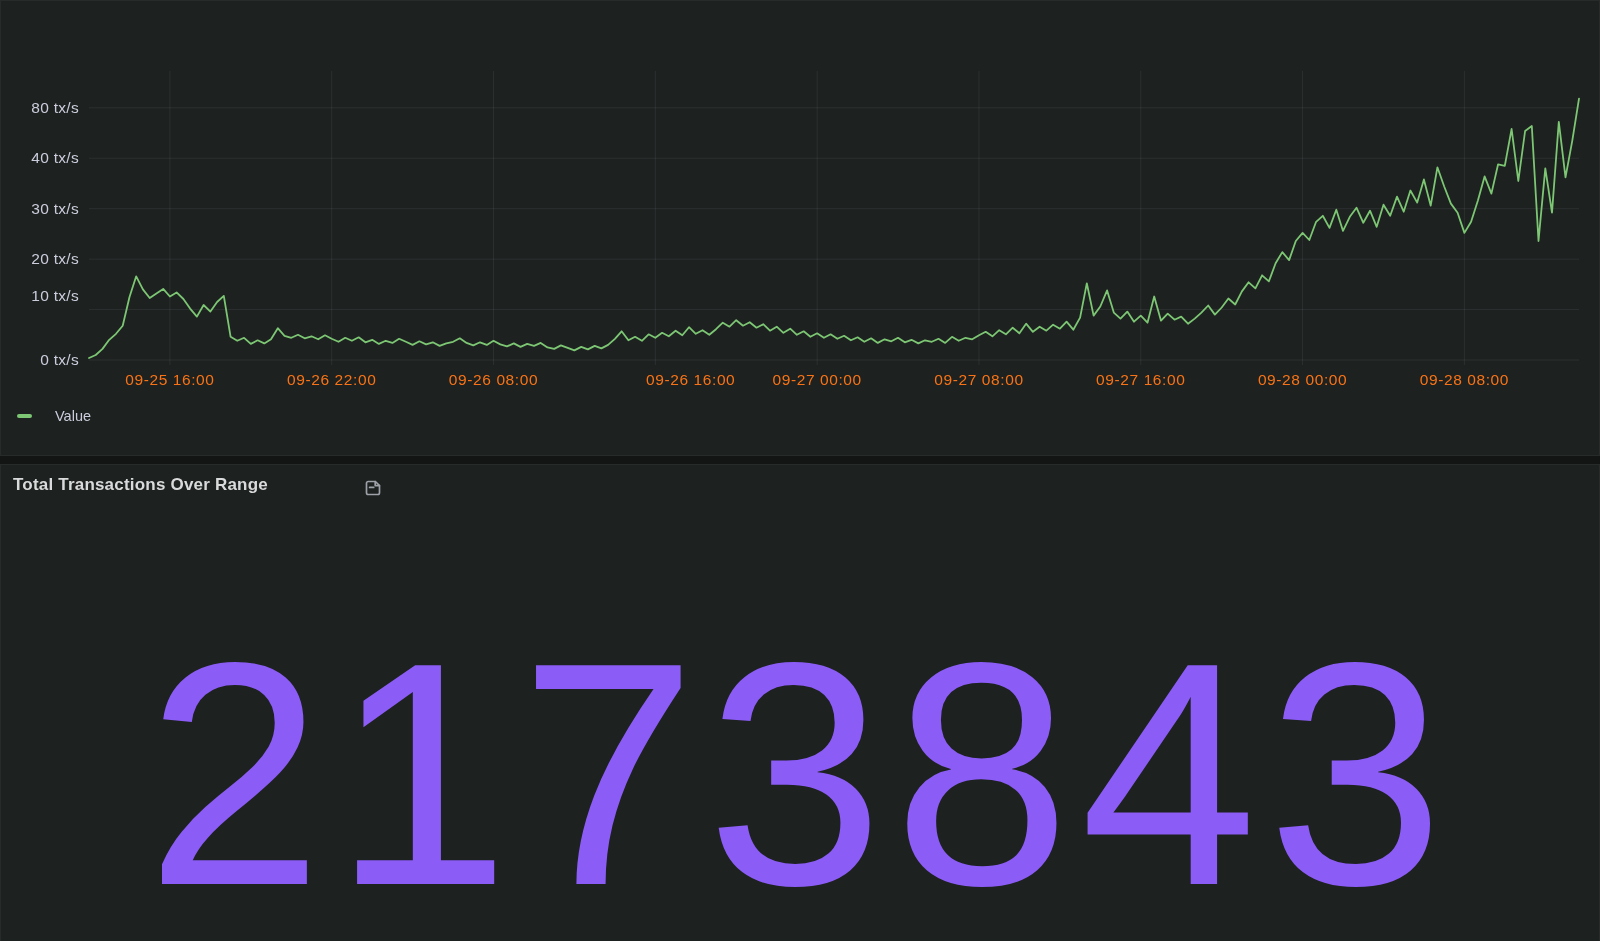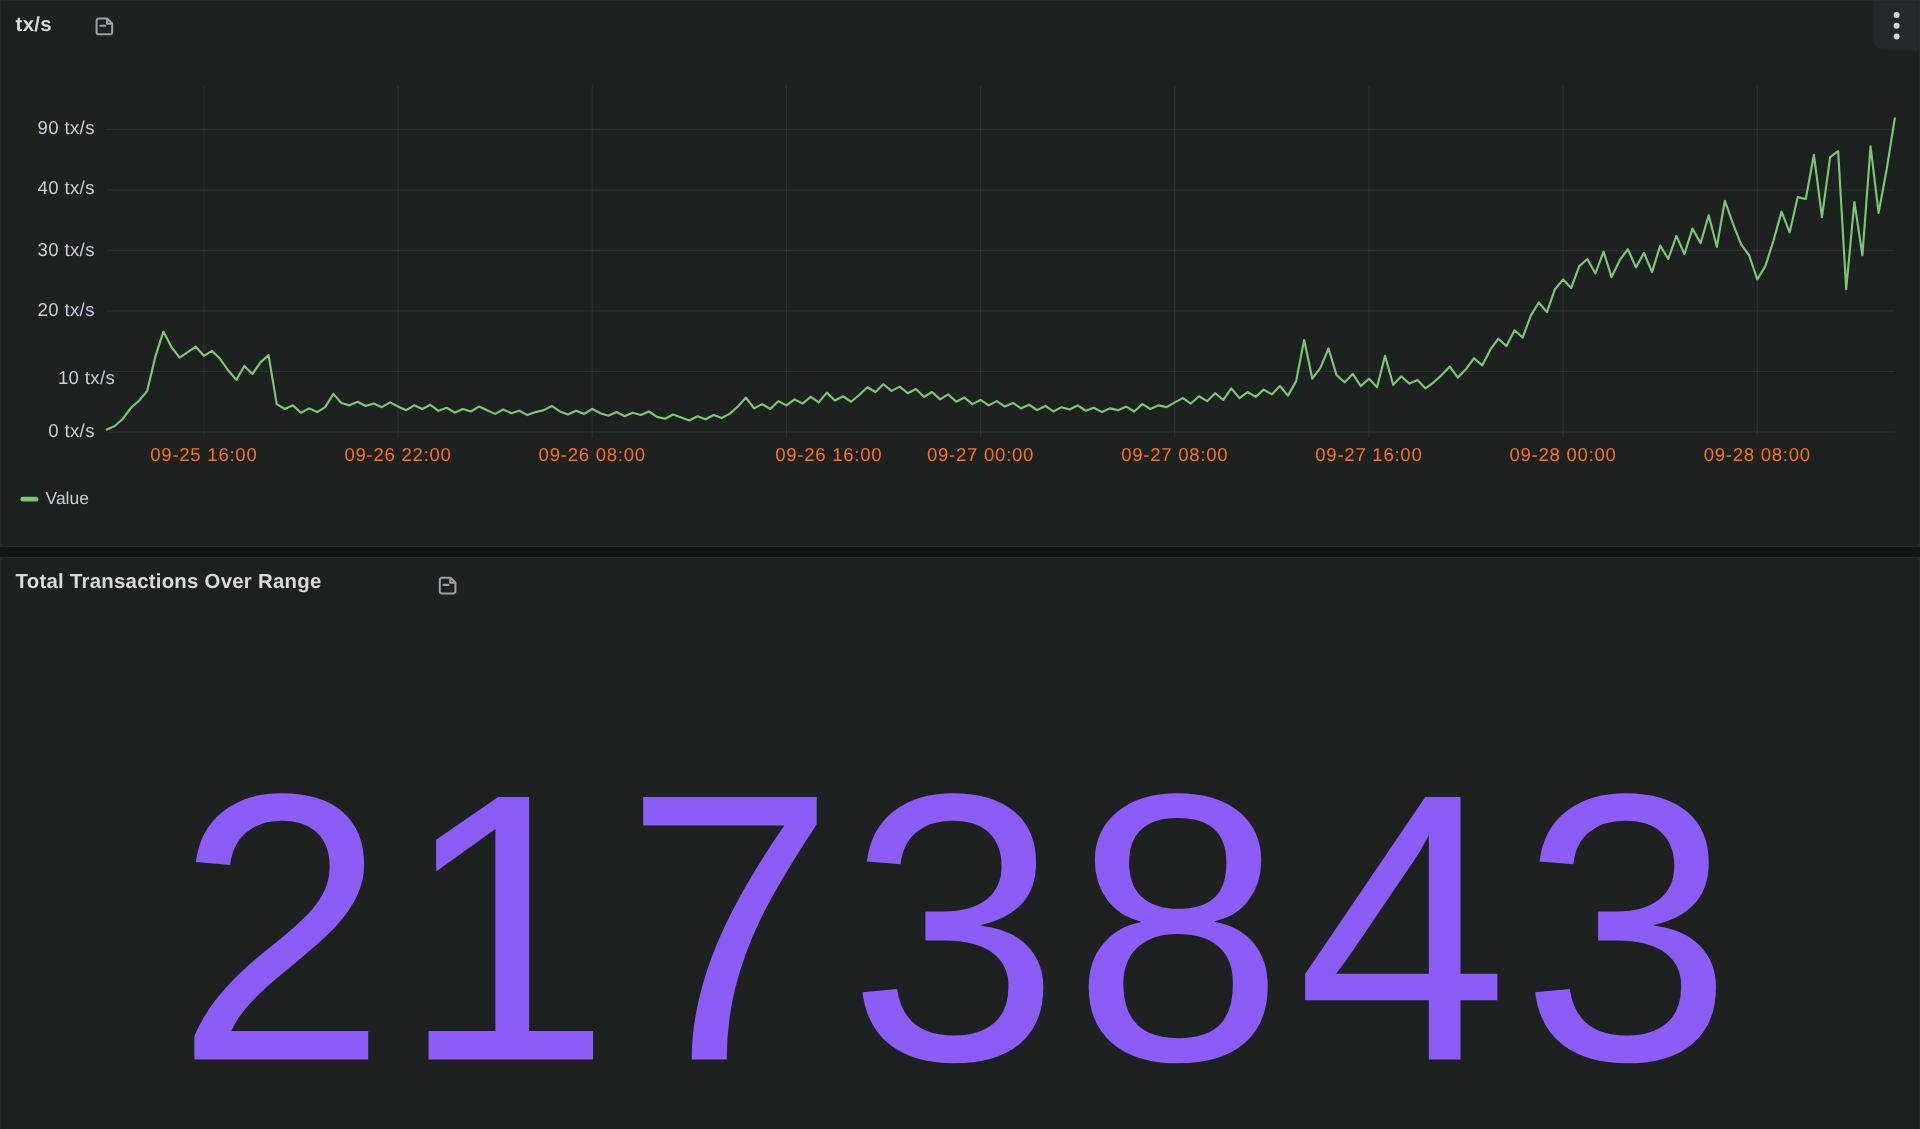--- a/index.html
+++ b/index.html
@@ -13,21 +13,21 @@
   .desc-icon svg{display:block;}
   #ts-desc-icon{left:76px;}
   #stat-desc-icon{left:362px;top:13px;}
   .kebab{position:absolute;top:0;right:0;width:38px;height:41px;background:#25282b;
     border-radius:0 0 0 10px;cursor:pointer;display:flex;flex-direction:column;align-items:center;justify-content:center;gap:4px;}
   .kebab .dot{width:5px;height:5px;border-radius:50%;background:#d2d4d8;}
   #chart-svg{position:absolute;top:0;left:0;}
   .ylab{position:absolute;width:78px;text-align:right;font-size:15.5px;color:#ccccdc;letter-spacing:.3px;}
   .xlab{position:absolute;width:160px;margin-left:-80px;text-align:center;font-size:15.5px;color:#f97316;letter-spacing:.6px;top:370px;}
   .legend{position:absolute;left:16px;top:407px;display:flex;align-items:center;}
-  .legend-item{display:flex;align-items:center;gap:6px;cursor:pointer;}
+  .legend-item{display:flex;align-items:center;gap:23px;cursor:pointer;}
   .legend-dash{width:15px;height:4px;border-radius:2px;background:#7CC674;}
   .legend-label{font-size:14.5px;color:#ccccdc;}
   .big-value{position:absolute;left:0;right:0;top:60px;bottom:10px;display:flex;align-items:center;justify-content:center;
     font-size:318px;font-weight:500;letter-spacing:10px;color:#73BF69;line-height:1;}
 </style>
 </head>
 <body>
 
 <div class="panel" id="panel-ts">
   <svg id="chart-svg" width="1600" height="456">
@@ -43,52 +43,37 @@
       <line x1="654.3348416289592" y1="70" x2="654.3348416289592" y2="364" stroke="rgba(204,204,220,0.09)" stroke-width="1"></line>
       <line x1="816.1447963800905" y1="70" x2="816.1447963800905" y2="364" stroke="rgba(204,204,220,0.09)" stroke-width="1"></line>
       <line x1="977.9547511312217" y1="70" x2="977.9547511312217" y2="364" stroke="rgba(204,204,220,0.09)" stroke-width="1"></line>
       <line x1="1139.764705882353" y1="70" x2="1139.764705882353" y2="364" stroke="rgba(204,204,220,0.09)" stroke-width="1"></line>
       <line x1="1301.5746606334842" y1="70" x2="1301.5746606334842" y2="364" stroke="rgba(204,204,220,0.09)" stroke-width="1"></line>
       <line x1="1463.3846153846152" y1="70" x2="1463.3846153846152" y2="364" stroke="rgba(204,204,220,0.09)" stroke-width="1"></line>
       <path d="M88.0 357.0L94.7 354.0L101.5 347.9L108.2 338.8L115.0 332.8L121.7 324.7L128.5 296.0L135.2 275.3L141.9 288.4L148.7 297.0L155.4 292.4L162.2 287.9L168.9 295.5L175.6 291.4L182.4 298.0L189.1 307.6L195.9 315.6L202.6 304.0L209.4 310.6L216.1 301.0L222.8 294.9L229.6 335.8L236.3 339.8L243.1 336.8L249.8 342.9L256.6 339.3L263.3 342.4L270.0 338.3L276.8 327.2L283.5 334.8L290.3 336.8L297.0 333.8L303.7 337.3L310.5 335.3L317.2 338.3L324.0 334.3L330.7 337.8L337.5 340.8L344.2 336.8L350.9 339.8L357.7 336.3L364.4 341.3L371.2 338.8L377.9 342.9L384.7 339.8L391.4 341.9L398.1 337.8L404.9 340.8L411.6 343.9L418.4 340.3L425.1 343.4L431.8 341.3L438.6 344.9L445.3 342.4L452.1 340.8L458.8 337.3L465.6 341.9L472.3 344.4L479.0 341.3L485.8 343.9L492.5 339.8L499.3 343.4L506.0 345.4L512.8 342.4L519.5 345.9L526.2 342.9L533.0 344.9L539.7 341.9L546.5 346.4L553.2 347.9L559.9 344.4L566.7 346.9L573.4 349.4L580.2 345.9L586.9 348.4L593.7 344.9L600.4 347.4L607.1 343.9L613.9 337.8L620.6 330.3L627.4 339.3L634.1 335.8L640.9 339.8L647.6 333.3L654.3 336.8L661.1 331.8L667.8 335.3L674.6 329.7L681.3 334.3L688.0 326.2L694.8 332.8L701.5 329.2L708.3 333.8L715.0 328.2L721.8 321.7L728.5 325.7L735.2 319.2L742.0 324.7L748.7 321.2L755.5 326.7L762.2 323.2L769.0 329.7L775.7 325.7L782.4 331.8L789.2 327.7L795.9 333.8L802.7 330.3L809.4 335.8L816.1 332.3L822.9 336.8L829.6 333.3L836.4 337.8L843.1 334.8L849.9 339.3L856.6 336.3L863.3 340.8L870.1 337.3L876.8 341.9L883.6 338.3L890.3 340.3L897.0 336.8L903.8 341.3L910.5 338.8L917.3 342.4L924.0 339.3L930.8 340.8L937.5 337.8L944.2 341.9L951.0 335.8L957.7 339.8L964.5 336.8L971.2 338.3L978.0 334.3L984.7 330.8L991.4 335.3L998.2 329.2L1004.9 333.3L1011.7 326.7L1018.4 332.3L1025.1 322.7L1031.9 330.8L1038.6 325.7L1045.4 329.7L1052.1 323.7L1058.9 327.7L1065.6 320.7L1072.3 328.7L1079.1 316.6L1085.8 282.3L1092.6 314.6L1099.3 305.5L1106.1 289.4L1112.8 311.6L1119.5 317.6L1126.3 310.6L1133.0 320.7L1139.8 314.6L1146.5 321.7L1153.2 295.5L1160.0 319.7L1166.7 312.6L1173.5 318.7L1180.2 315.6L1187.0 322.7L1193.7 317.6L1200.4 311.6L1207.2 304.5L1213.9 313.6L1220.7 306.5L1227.4 297.5L1234.2 303.5L1240.9 290.4L1247.6 281.3L1254.4 287.4L1261.1 274.3L1267.9 280.3L1274.6 262.2L1281.3 251.1L1288.1 259.1L1294.8 240.0L1301.6 231.9L1308.3 239.0L1315.1 220.8L1321.8 214.8L1328.5 226.9L1335.3 208.7L1342.0 229.9L1348.8 215.8L1355.5 206.7L1362.3 221.8L1369.0 209.7L1375.7 225.8L1382.5 203.7L1389.2 214.8L1396.0 195.6L1402.7 210.7L1409.4 189.5L1416.2 201.6L1422.9 178.4L1429.7 204.7L1436.4 166.3L1443.2 185.5L1449.9 202.6L1456.6 211.7L1463.4 231.9L1470.1 220.8L1476.9 199.6L1483.6 175.4L1490.4 192.6L1497.1 163.3L1503.8 164.8L1510.6 128.0L1517.3 180.0L1524.1 130.0L1530.8 125.0L1537.5 240.0L1544.3 167.3L1551.0 211.7L1557.8 120.9L1564.5 176.4L1571.3 139.6L1578.0 97.7" fill="none" stroke="#7CC674" stroke-width="1.8" stroke-linejoin="round" stroke-linecap="round"></path>
     </svg>
   <div id="ylabels">
       <div class="ylab" style="top: 350px; left: 0px;">0 tx/s</div>
-      <div class="ylab" style="top: 306px; left: 0px; margin-left: 17px;">10 tx/s</div>
+      <div class="ylab" style="top: 286px; left: 0px;">10 tx/s</div>
       <div class="ylab" style="top: 249.127px; left: 0px;">20 tx/s</div>
       <div class="ylab" style="top: 198.691px; left: 0px;">30 tx/s</div>
       <div class="ylab" style="top: 148.255px; left: 0px;">40 tx/s</div>
-      <div class="ylab" style="top: 97.8185px; left: 0px;">90 tx/s</div>
+      <div class="ylab" style="top: 97.8185px; left: 0px;">80 tx/s</div>
     </div>
   <div id="xlabels">
       <div class="xlab" style="left: 168.905px;">09-25 16:00</div>
       <div class="xlab" style="left: 330.715px;">09-26 22:00</div>
       <div class="xlab" style="left: 492.525px; text-align: center;">09-26 08:00</div>
       <div class="xlab" style="left: 654.335px; text-align: right;">09-26 16:00</div>
       <div class="xlab" style="left: 816.145px;">09-27 00:00</div>
       <div class="xlab" style="left: 977.955px;">09-27 08:00</div>
       <div class="xlab" style="left: 1139.76px;">09-27 16:00</div>
       <div class="xlab" style="left: 1301.57px;">09-28 00:00</div>
       <div class="xlab" style="left: 1463.38px;">09-28 08:00</div>
     </div>
-  <div class="panel-header">
-    <span class="panel-title">tx/s</span>
-    <span class="desc-icon" id="ts-desc-icon">
-      <svg width="20" height="20" viewBox="0 0 20 20" fill="none" stroke="#9da1a8" stroke-width="1.7" stroke-linejoin="round" stroke-linecap="round">
-        <path d="M3.5 5.2 a1.7 1.7 0 0 1 1.7 -1.7 h7.2 l4.1 4.1 v7.2 a1.7 1.7 0 0 1 -1.7 1.7 h-9.6 a1.7 1.7 0 0 1 -1.7 -1.7 z"></path>
-        <path d="M12.2 3.7 v4.0 h4.2"></path>
-        <path d="M6.6 9.4 h4.1"></path>
-      </svg>
-    </span>
-    <div class="kebab">
-      <span class="dot"></span>
-      <span class="dot"></span>
-      <span class="dot"></span>
-    </div>
-  </div>
   <div class="legend">
     <span class="legend-item">
       <span class="legend-dash" id="legend-dash" style="background: rgb(124, 198, 116);"></span>
       <span class="legend-label">Value</span>
     </span>
   </div>
 </div>
 
 <div class="panel" id="panel-stat">
   <div class="panel-header">

